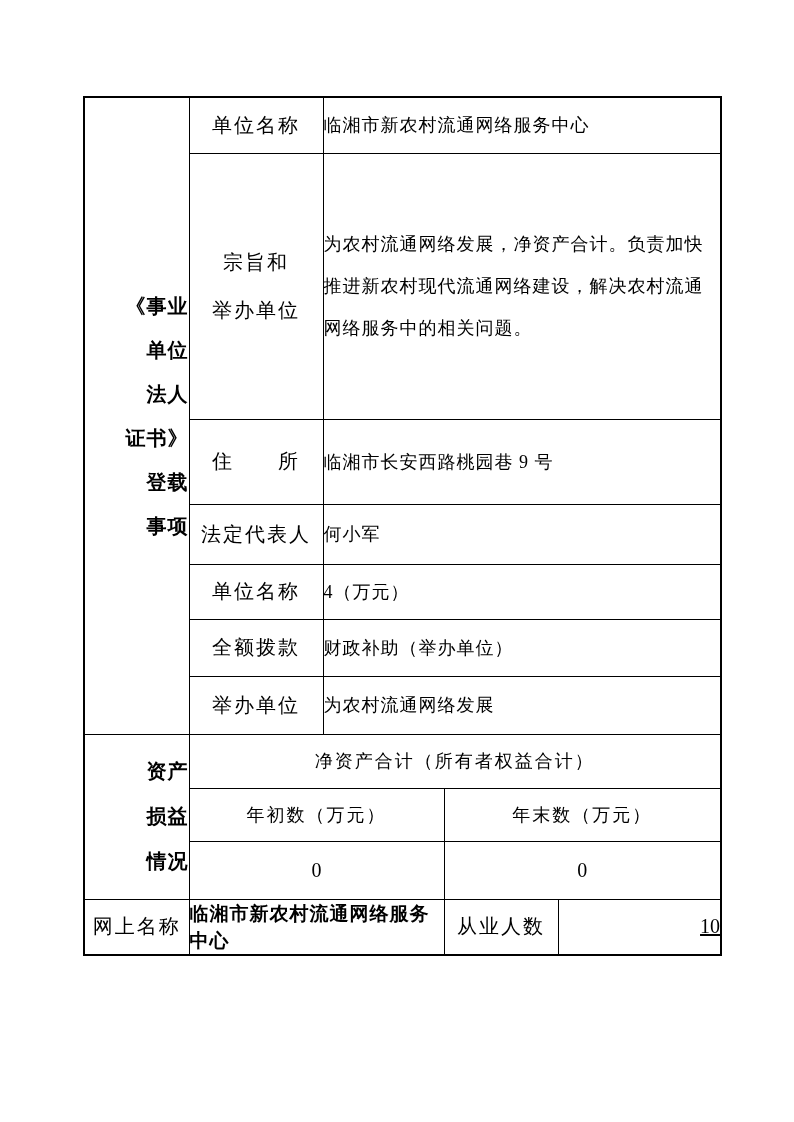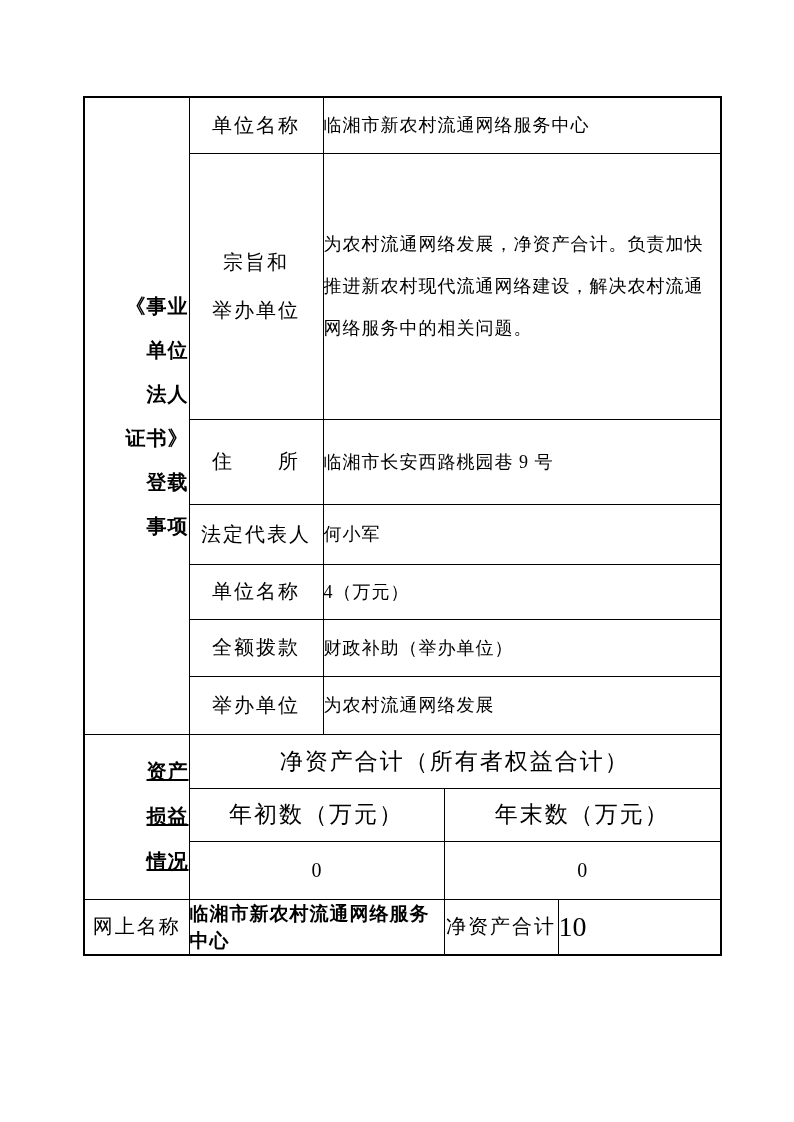--- a/index.html
+++ b/index.html
@@ -34,21 +34,21 @@
   .multiline { white-space: pre-line; }
 
   
   .vhead {
     text-align: right;
     font-weight: bold;
     font-size: 20px;
     line-height: 44px;
     letter-spacing: 1px;
   }
-  .vhead3 { line-height: 45px; text-decoration: underline; }
+  .vhead3 { line-height: 45px; }
 
   
   .lbl {
     text-align: center;
     font-weight: normal;
     font-size: 20px;
     letter-spacing: 2px;
   }
   .lbl-multiline { line-height: 48px; }
 
@@ -64,38 +64,39 @@
     padding-top: 14px;
   }
   .val-para {
     vertical-align: top;
     padding-top: 11px;
     line-height: 42px;
   }
   
   .cval {
     text-align: center;
-    font-size: 23px;
+    font-size: 18px;
     letter-spacing: 2px;
   }
   .num {
     text-align: center;
     font-size: 20px;
   }
   .online-name {
     font-weight: bold;
     font-size: 19px;
     line-height: 27px;
     padding: 0 6px 0 10px;
     letter-spacing: 1px;
   }
   .staff-num {
-    font-size: 28px;
-    text-align: left;
+    font-size: 20px;
+    text-align: right;
     padding-left: 10px;
+    text-decoration: underline;
   }
 
   
   .r1  { height: 56px; }
   .r2  { height: 266px; }
   .r3  { height: 85px; }
   .r4  { height: 60px; }
   .r5  { height: 55px; }
   .r6  { height: 57px; }
   .r7  { height: 58px; }
@@ -173,18 +174,18 @@
     </tr>
 
     <tr class="r10">
       <td class="num" colspan="2">0</td>
       <td class="num" colspan="2">0</td>
     </tr>
 
     <tr class="r11">
       <td class="lbl">网上名称</td>
       <td class="online-name" colspan="2">临湘市新农村流通网络服务中心</td>
-      <td class="lbl">净资产合计</td>
+      <td class="lbl">从业人数</td>
       <td class="staff-num">10</td>
     </tr>
   </tbody>
     </table>
 </div>
 
 </body></html>

